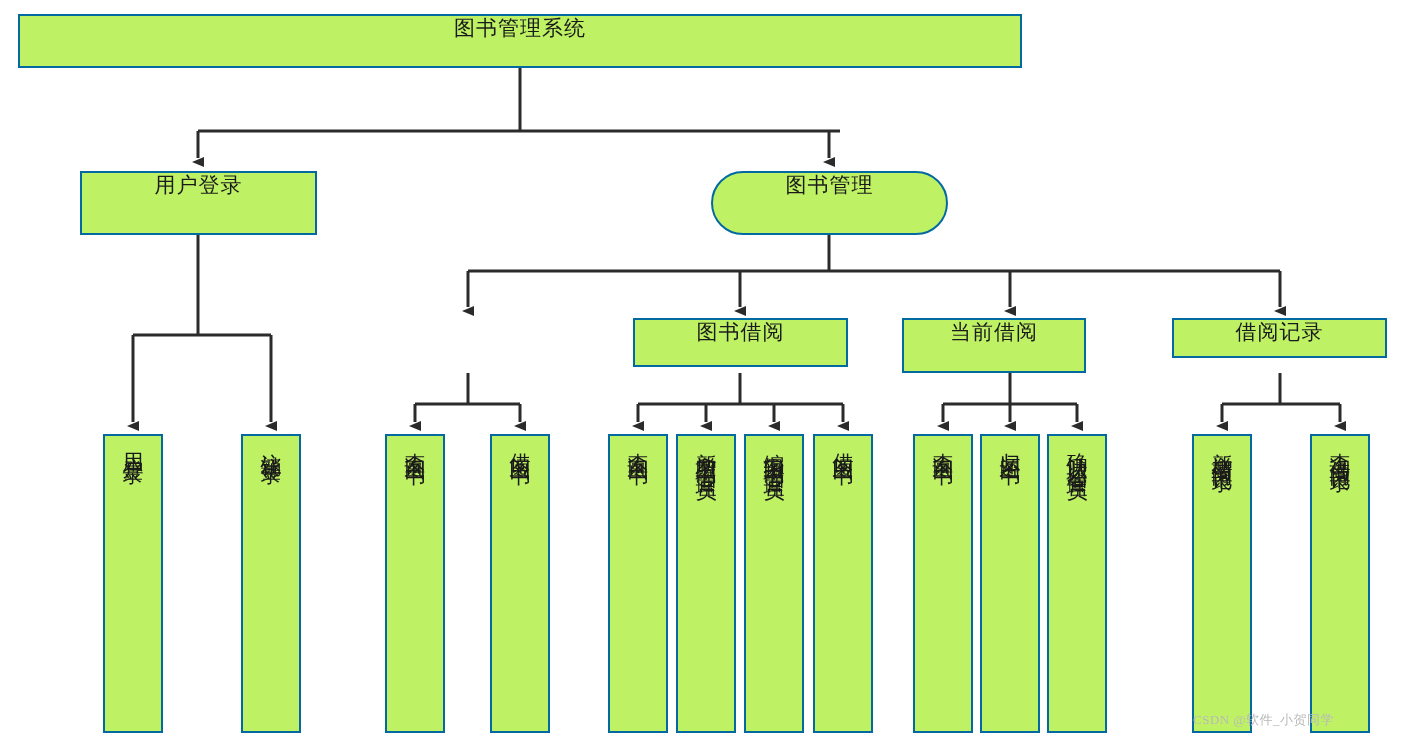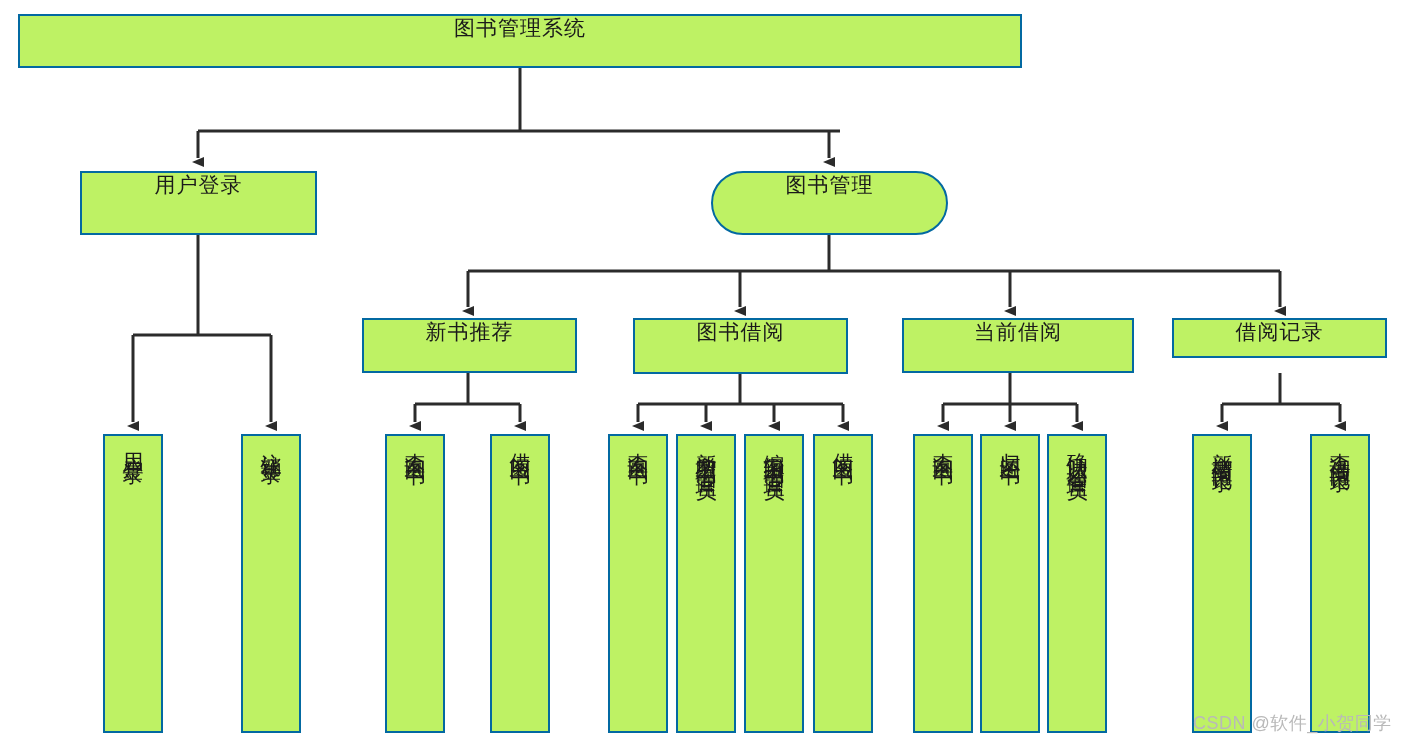--- a/index.html
+++ b/index.html
@@ -43,25 +43,26 @@
     writing-mode: vertical-rl;
     text-orientation: upright;
     letter-spacing: 4px;
     font-size: 21px;
     white-space: nowrap;
   }
   .watermark {
     position: absolute;
     left: 1193px;
     top: 711px;
-    font-size: 18px;
+    font-size: 13px;
     color: #b9b9b9;
     letter-spacing: 0.5px;
     white-space: nowrap;
     pointer-events: none;
+    font-family: Liberation Serif, serif;
   }
 </style>
 </head>
 <body>
 
 <div id="stage">
 
   <svg class="wires" viewBox="0 0 1405 747" xmlns="http://www.w3.org/2000/svg">
     <defs>
       <marker id="arrow" markerWidth="10" markerHeight="12" refX="1" refY="6" orient="auto" markerUnits="userSpaceOnUse">
@@ -116,27 +117,24 @@
     <span class="node-label">图书管理系统</span>
   </div>
 
   <div class="node" style="left:80px; top:171px; width:237px; height:64px;">
     <span class="node-label">用户登录</span>
   </div>
   <div class="node" style="left:711px; top:171px; width:237px; height:64px;border-radius:32px;">
     <span class="node-label">图书管理</span>
   </div>
 
-  <div class="node" style="left:362px; top:318px; width:215px; height:55px;">
-    <span class="node-label">新书推荐</span>
-  </div>
-  <div class="node" style="left:633px; top:318px; width:215px; height:56px;">
+  <div class="node" style="left:633px; top:318px; width:215px; height:49px;">
     <span class="node-label">图书借阅</span>
   </div>
-  <div class="node" style="left:902px; top:318px; width:232px; height:55px;">
+  <div class="node" style="left:902px; top:318px; width:184px; height:55px;">
     <span class="node-label">当前借阅</span>
   </div>
   <div class="node" style="left:1172px; top:318px; width:215px; height:40px;">
     <span class="node-label">借阅记录</span>
   </div>
 
   <div class="node vertical" style="left:103px; top:434px; width:60px; height:299px;">
     <span class="node-label">用户登录</span>
   </div>
   <div class="node vertical" style="left:241px; top:434px; width:60px; height:299px;">

